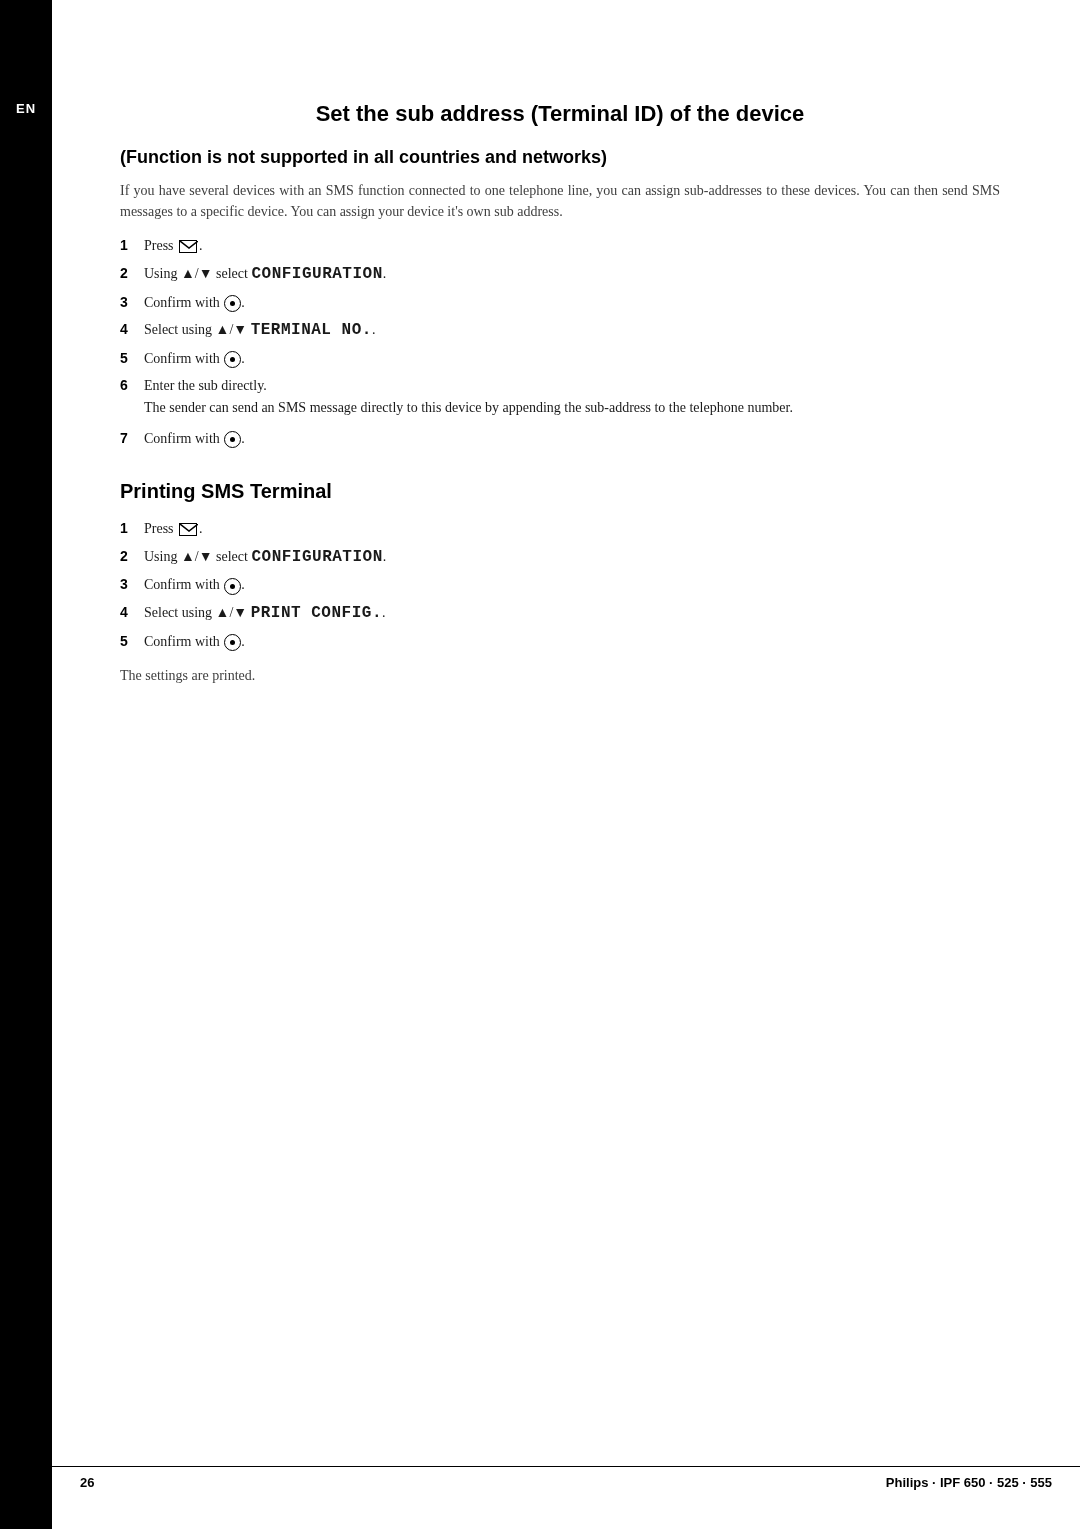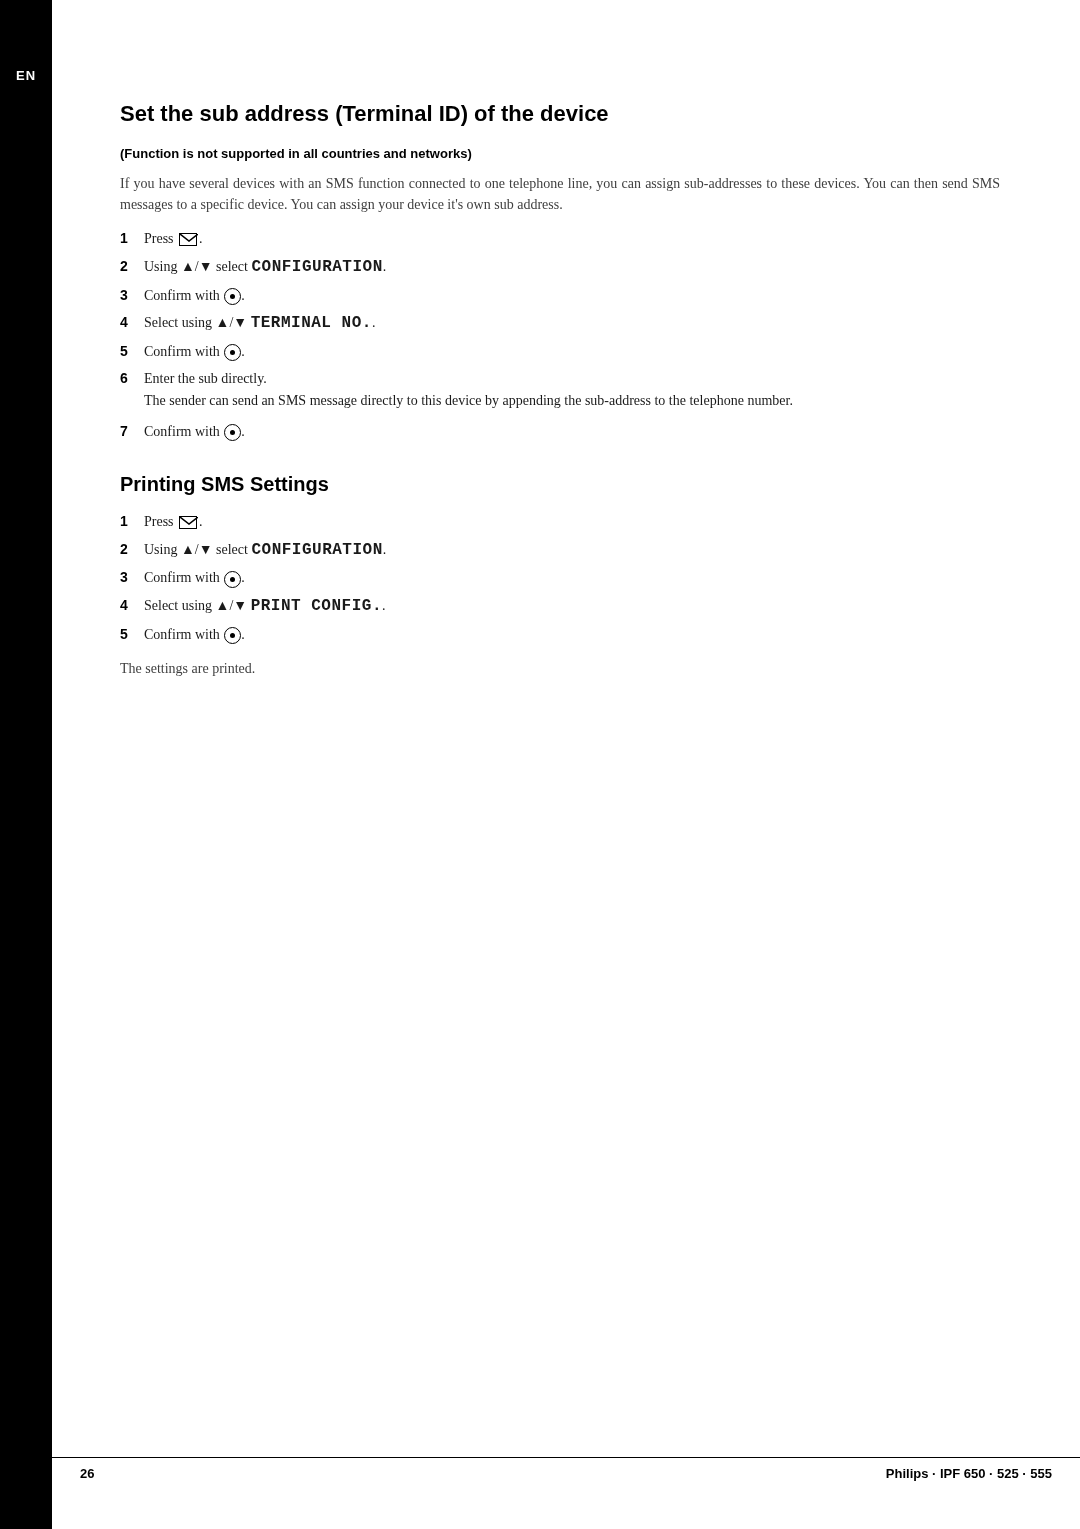--- a/index.html
+++ b/index.html
@@ -29,21 +29,21 @@
     .left-bar {
       position: absolute;
       left: 0;
       top: 0;
       bottom: 0;
       width: 52px;
       background: #000000;
       display: flex;
       align-items: flex-start;
       justify-content: center;
-      padding-top: 68px;
+      padding-top: 101px;
     }
 
     .en-label {
       color: #ffffff;
       font-family: Arial, sans-serif;
       font-size: 13px;
       font-weight: bold;
       letter-spacing: 1px;
     }
 
@@ -52,34 +52,35 @@
       padding-top: 40px;
     }
 
     h1.section-title {
       font-family: Arial, sans-serif;
       font-size: 22px;
       font-weight: bold;
       color: #000000;
       margin-bottom: 16px;
       line-height: 1.3;
+      text-align: center;
     }
 
     h2.section-title {
       font-family: Arial, sans-serif;
       font-size: 20px;
       font-weight: bold;
       color: #000000;
       margin-bottom: 14px;
       line-height: 1.3;
     }
 
     .subtitle {
       font-family: Arial, sans-serif;
-      font-size: 13px;
+      font-size: 18px;
       font-weight: bold;
       color: #000000;
       margin-bottom: 10px;
       line-height: 1.4;
     }
 
     .body-text {
       font-size: 14px;
       line-height: 1.55;
       color: #404040;
@@ -134,21 +135,21 @@
     }
 
     .footer {
       position: absolute;
       bottom: 30px;
       left: 52px;
       right: 0;
       display: flex;
       justify-content: space-between;
       align-items: center;
-      padding: 18px 28px;
+      padding: 9px 28px;
       border-top: 1px solid #000;
       padding-top: 8px;
     }
 
     .footer-left {
       font-family: Arial, sans-serif;
       font-size: 13px;
       font-weight: bold;
       color: #000;
     }
@@ -261,21 +262,21 @@
           <span class="step-num">7</span>
           <span class="step-content">
             Confirm with
             <span class="ok-icon"></span>.
           </span>
         </li>
       </ol>
     </div>
 
     <div class="section-gap">
-      <h2 class="section-title">Printing SMS Settings</h2>
+      <h2 class="section-title">Printing SMS Terminal</h2>
 
       <ol class="steps-list">
 
         <li>
           <span class="step-num">1</span>
           <span class="step-content">
             Press
             <span style="display:inline-block;width:18px;height:13px;border:1.5px solid #000;vertical-align:middle;margin:0 2px;position:relative;background:#fff;">
               <svg width="18" height="13" style="position:absolute;top:0;left:0;">
                 <polyline points="0,0 9,7 18,0" fill="none" stroke="#000" stroke-width="1.5"></polyline>

